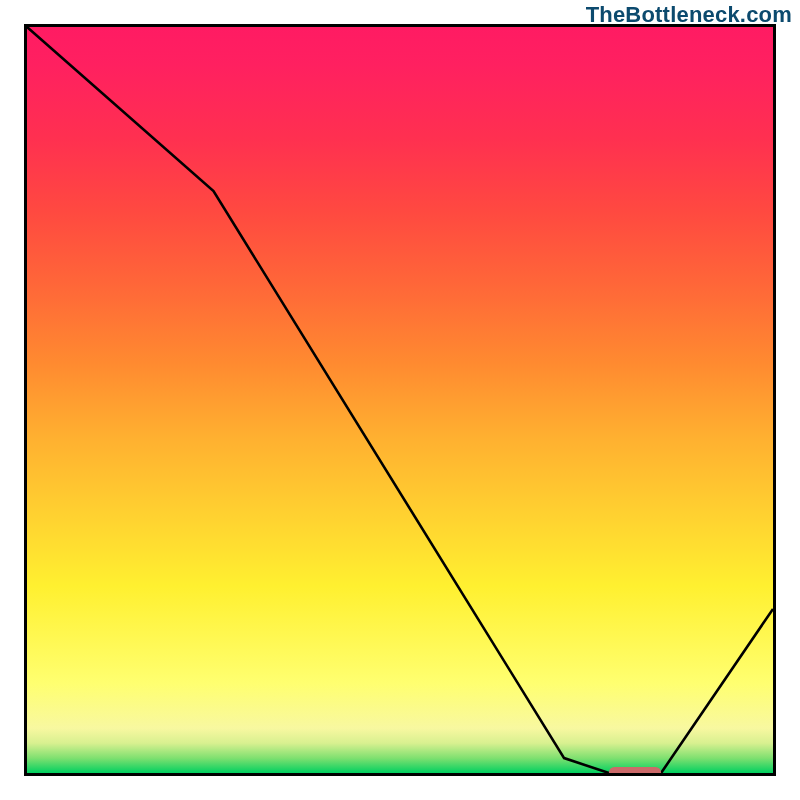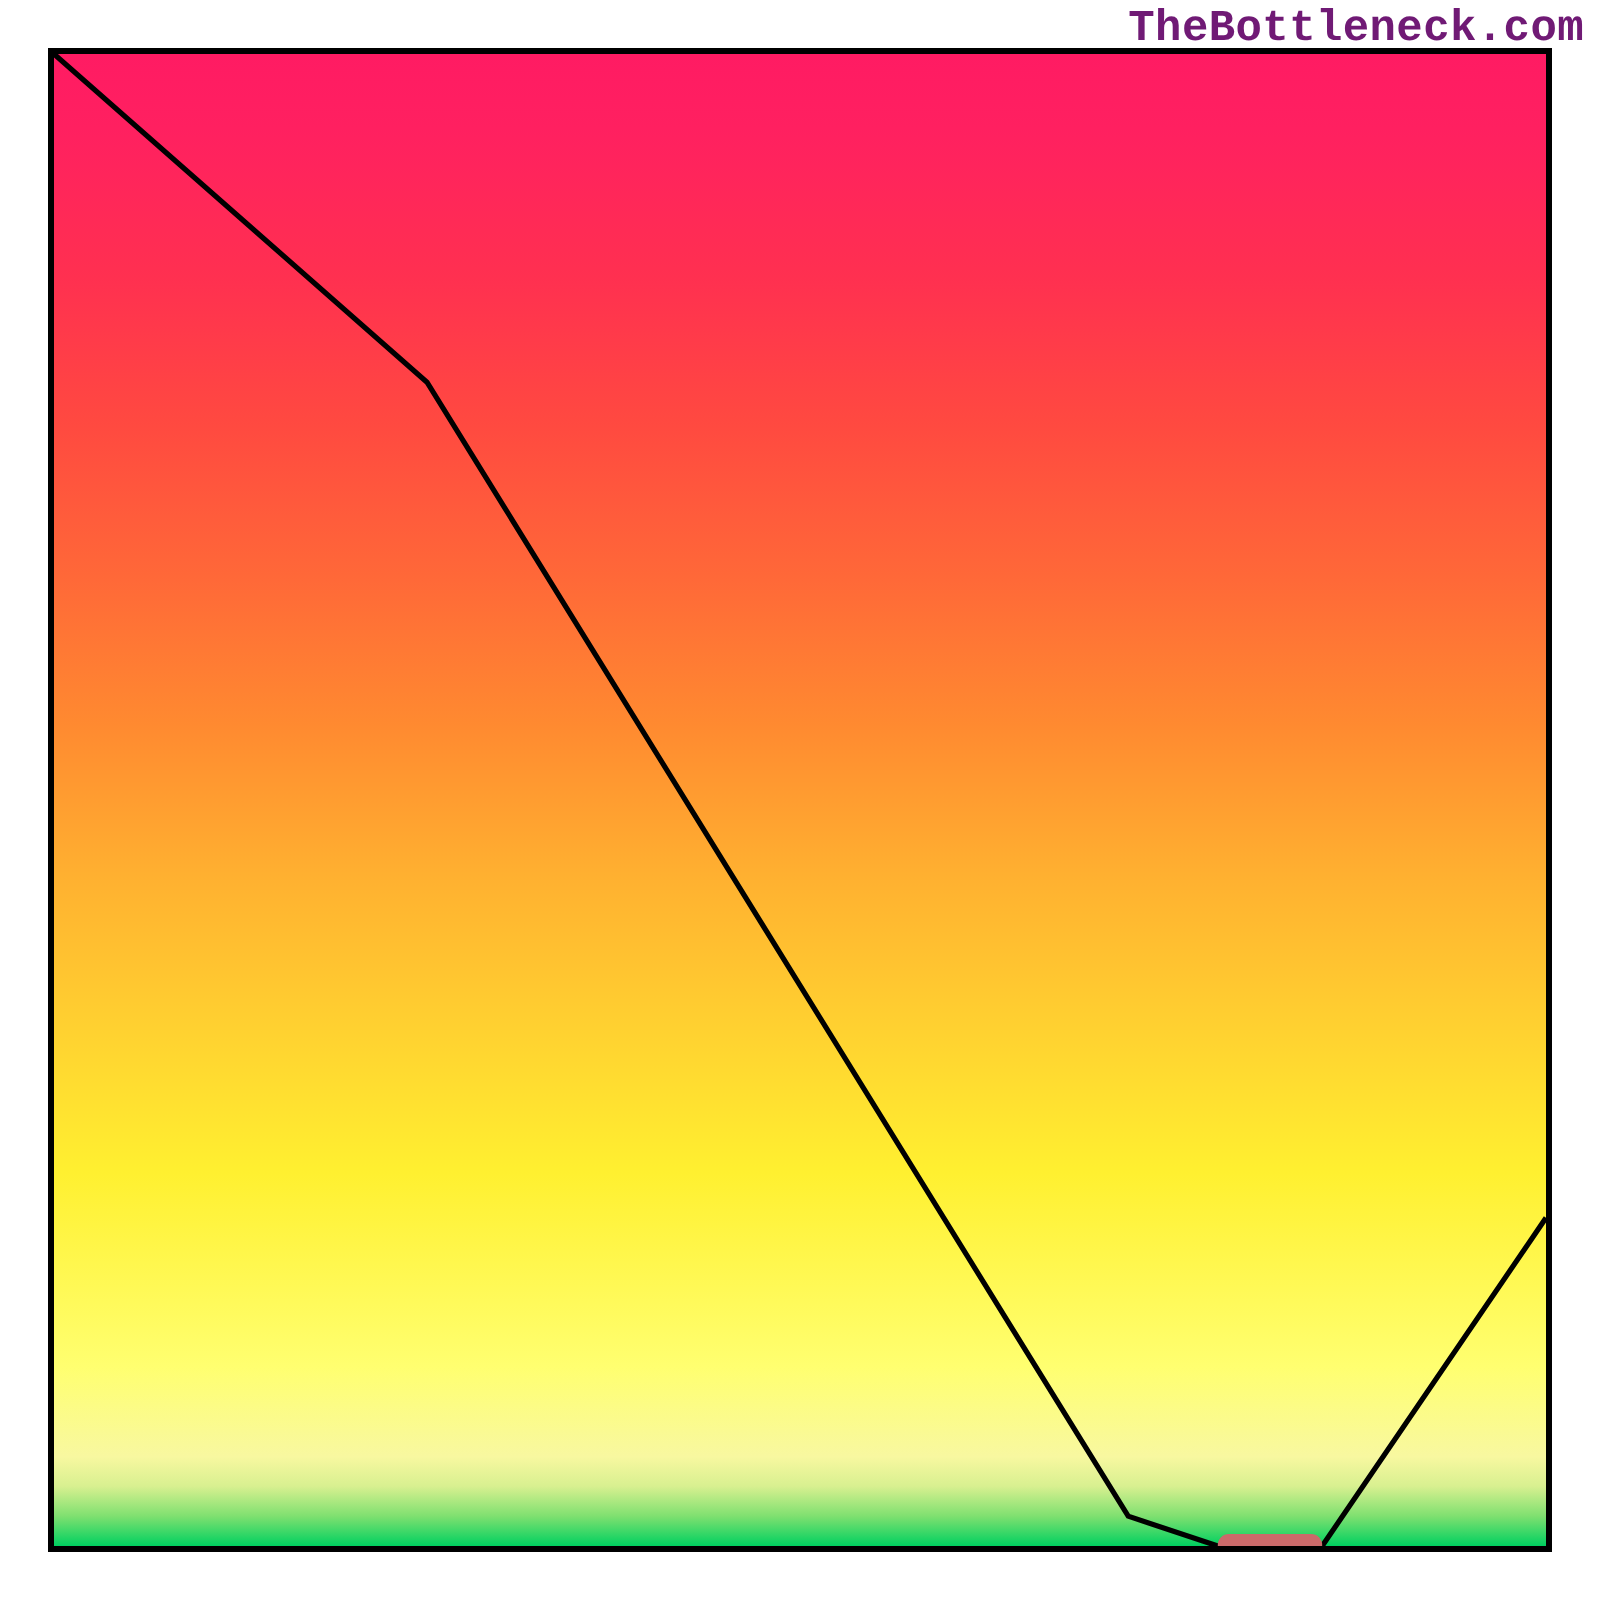--- a/index.html
+++ b/index.html
@@ -6,24 +6,24 @@
   html, body { width: 800px; height: 800px; overflow: hidden; background: #fff; }
   .canvas {
     position: relative;
     width: 800px;
     height: 800px;
   }
   .watermark {
     position: absolute;
     top: 2px;
     right: 8px;
-    font-family: Liberation Mono, monospace;
+    font-family: Liberation Sans, sans-serif;
     font-size: 22px;
     font-weight: 600;
-    color: #701a75;
+    color: #0c4a6e;
     letter-spacing: 0.2px;
   }
   .plot-box {
     position: absolute;
     left: 24px;
     top: 24px;
     width: 752px;   
     height: 752px;
     border: 3px solid #000;
     overflow: hidden;

